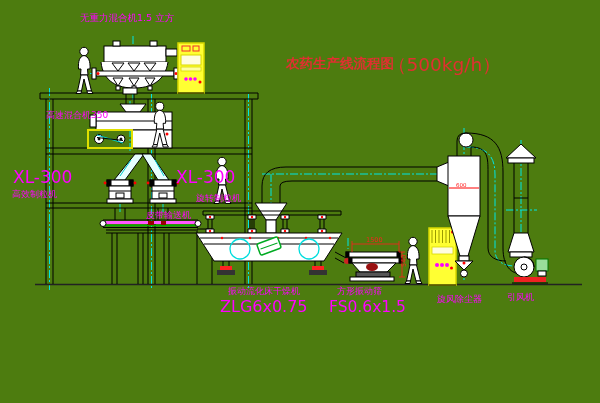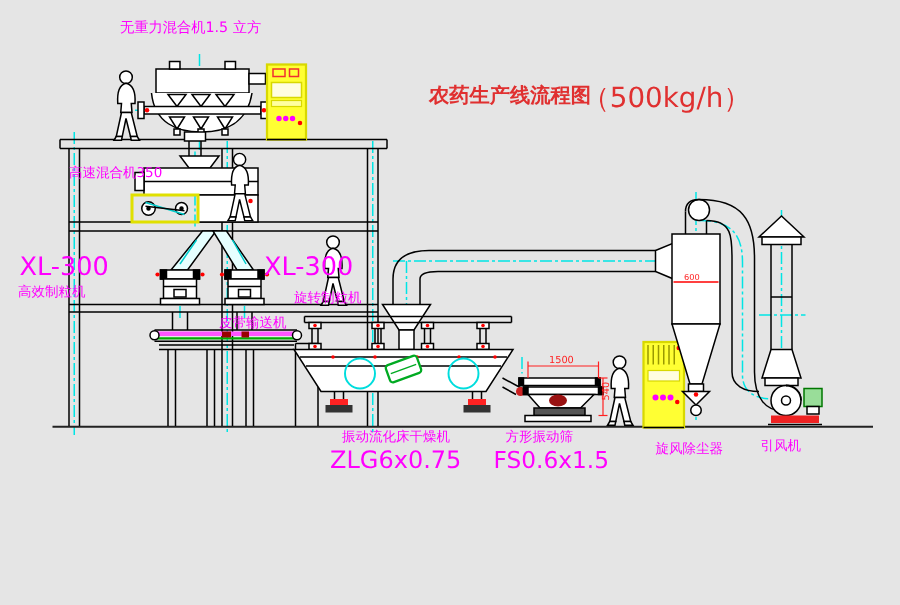--- a/index.html
+++ b/index.html
@@ -1,16 +1,16 @@
 <!DOCTYPE html>
 <html><head>
 <meta charset="utf-8">
 <style>
   html,body{margin:0;padding:0;background:#fff;}
-  .stage{position:relative;width:600px;height:403px;background:#e5e5e5;overflow:hidden;
+  .stage{position:relative;width:600px;height:403px;background:#4d7c0f;overflow:hidden;
          font-family:"DejaVu Sans","Liberation Sans",sans-serif;}
   svg{display:block;}
   text{font-family:"DejaVu Sans","Liberation Sans",sans-serif;}
   .mg{fill:#ff00ff;}
   .rd{fill:#e03030;}
   .dim{fill:#ff2020;}
 </style>
 </head>
 <body>
 

